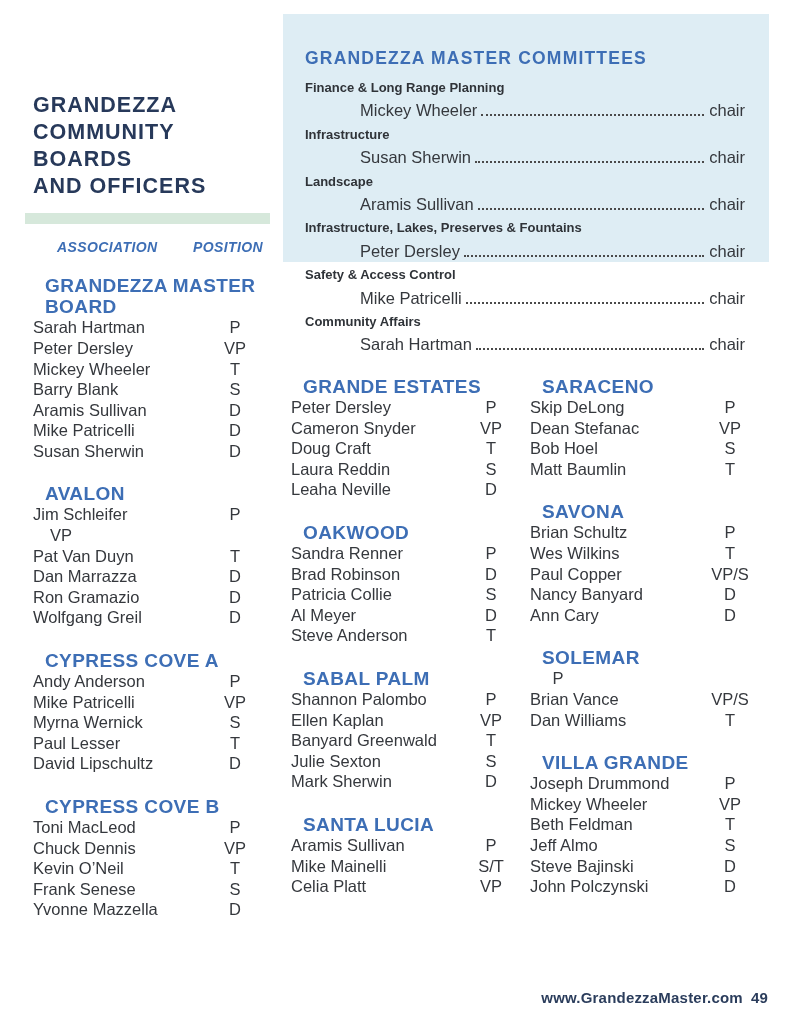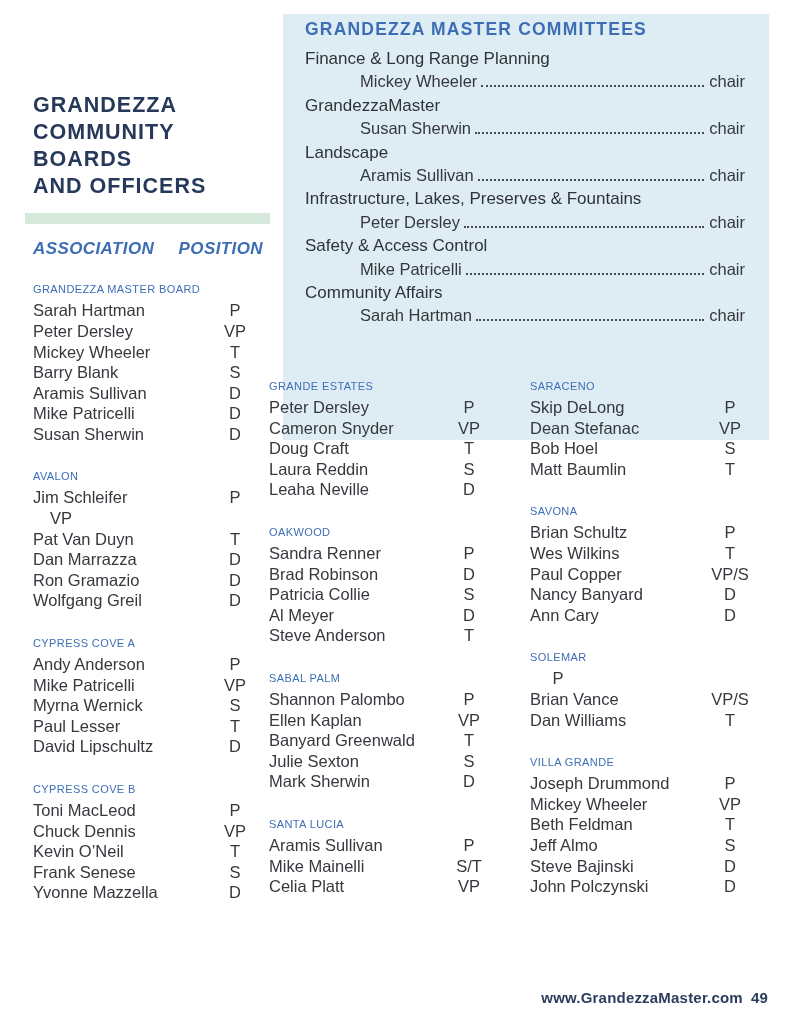--- a/index.html
+++ b/index.html
@@ -14,38 +14,38 @@
   html,body{background:#fff;}
   body{font-family:"Liberation Sans","DejaVu Sans",sans-serif;}
   .page{position:relative;width:791px;height:1024px;background:#fff;overflow:hidden;}
 
   
   .left-col{position:absolute;left:33px;top:92px;width:230px;}
   .page-title{color:var(--navy);font-size:21.5px;font-weight:bold;letter-spacing:1px;line-height:1.26;}
   .page-title span{display:block;}
   .title-divider{margin-top:13px;margin-left:-8px;width:245px;height:11px;background:var(--mint);}
   .assoc-row{display:flex;justify-content:space-between;margin-top:15px;
-    color:var(--blue);font-style:italic;font-weight:bold;font-size:17px;letter-spacing:.4px;}
+    color:var(--blue);font-style:italic;font-weight:bold;font-size:14px;letter-spacing:.4px;margin-left:24px;}
 
   
   .board-col{position:absolute;}
   .col-left-sections{position:static;margin-top:20px;}
-  .col-mid{left:269px;top:376px;width:228px;}
+  .col-mid{left:291px;top:376px;width:228px;}
   .col-right{left:530px;top:376px;width:228px;}
   .board-section{margin-bottom:22px;}
-  .section-title{color:var(--blue);font-size:11px;font-weight:normal;letter-spacing:.4px;line-height:21px;}
+  .section-title{color:var(--blue);font-size:19px;font-weight:bold;letter-spacing:.4px;line-height:21px;margin-left:12px;}
   .member-row{display:flex;align-items:baseline;font-size:16.5px;line-height:20.6px;color:var(--text);}
   .member-name{flex:1;white-space:nowrap;}
   .member-pos{width:56px;text-align:center;flex:none;}
 
   
-  .committees-box{position:absolute;left:283px;top:14px;width:486px;height:426px;
-    background:var(--box-bg);padding:5px 24px 18px 22px;}
+  .committees-box{position:absolute;left:283px;top:14px;width:486px;height:248px;
+    background:var(--box-bg);padding:34px 24px 18px 22px;}
   .committees-title{color:var(--blue);font-size:17.5px;font-weight:bold;letter-spacing:1.2px;margin-bottom:7px;}
-  .committee-name{color:#2f3338;font-weight:normal;font-size:17px;line-height:23.4px;}
+  .committee-name{color:#2f3338;font-weight:bold;font-size:13px;line-height:23.4px;}
   .committee-person-row{display:flex;align-items:baseline;padding-left:55px;
     font-size:16.5px;line-height:23.4px;color:var(--text);}
   .committee-person-row .person{white-space:nowrap;}
   .dots{flex:1;border-bottom:2.2px dotted #4a4a4a;margin:0 5px 4px 4px;min-width:20px;}
   .role{flex:none;}
 
   
   .footer{position:absolute;right:23px;top:989px;display:flex;align-items:flex-start;
     color:var(--footer);font-weight:bold;font-size:15px;letter-spacing:.2px;}
   .footer .pagenum{margin-left:8px;font-size:15px;}
@@ -186,21 +186,21 @@
     <div>
         <div class="committee">
     <div class="committee-name">Finance &amp; Long Range Planning</div>
     <div class="committee-person-row">
       <span class="person">Mickey Wheeler</span>
       <span class="dots"></span>
       <span class="role">chair</span>
     </div>
   </div>
         <div class="committee">
-    <div class="committee-name">GrandezzaMaster</div>
+    <div class="committee-name">Infrastructure</div>
     <div class="committee-person-row">
       <span class="person">Susan Sherwin</span>
       <span class="dots"></span>
       <span class="role">chair</span>
     </div>
   </div>
         <div class="committee">
     <div class="committee-name">Landscape</div>
     <div class="committee-person-row">
       <span class="person">Aramis Sullivan</span>

